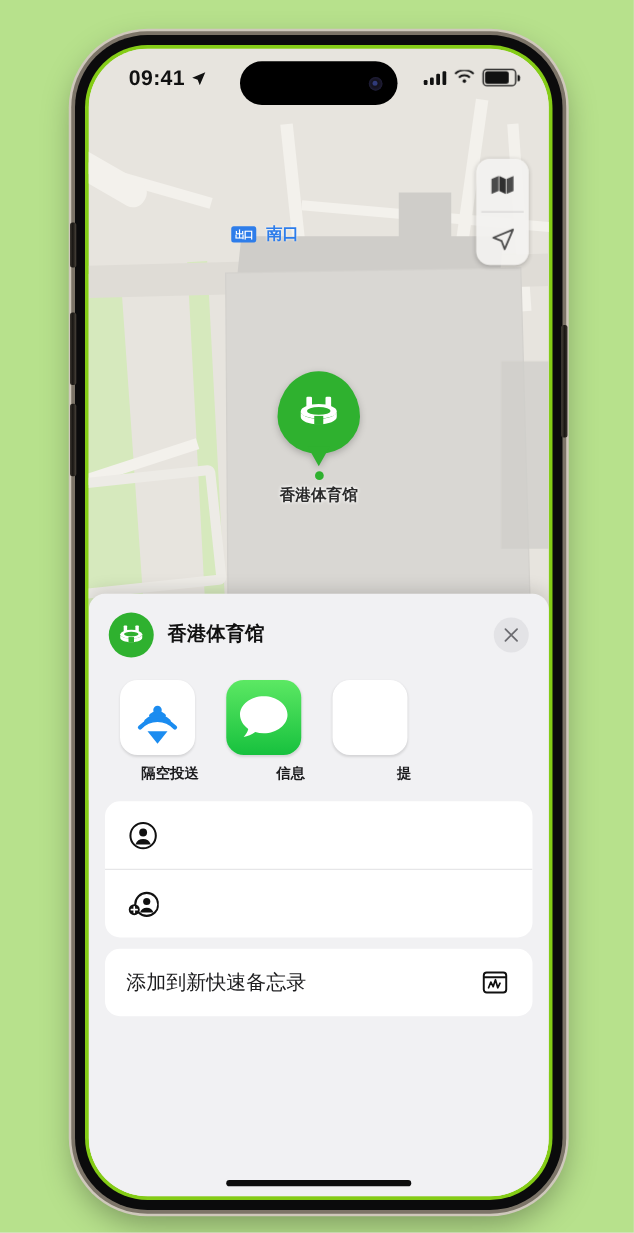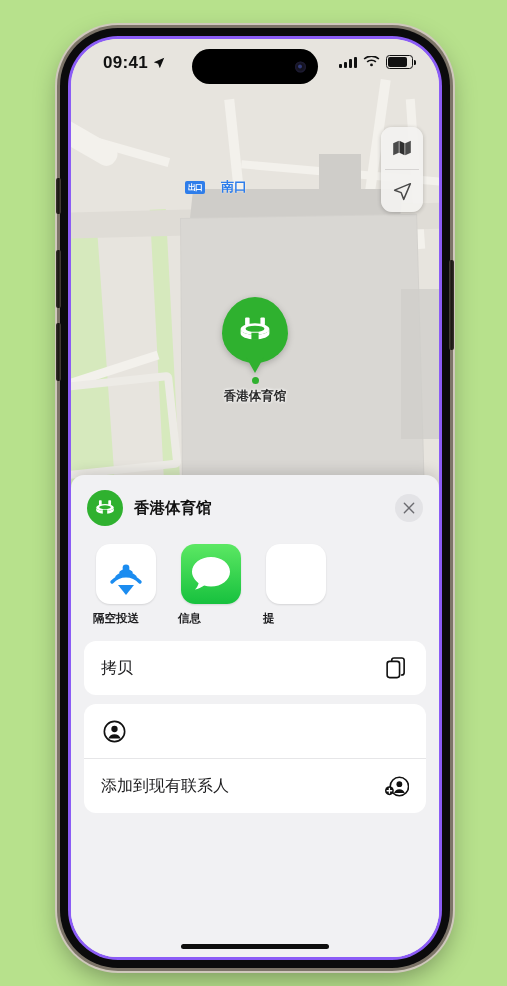--- a/index.html
+++ b/index.html
@@ -12,21 +12,21 @@
   .stage{position:relative;width:507px;height:986px;}
 
   
   .phone{
     position:absolute;left:60px;top:28px;width:390px;height:940px;
     border-radius:58px;
     background:#0b0b0c;
     box-shadow:0 0 0 3px #7c7468, 0 0 0 5px #cfc8bc, 0 10px 26px rgba(0,0,0,.35);
   }
   .frame-inner{
-    position:absolute;inset:8px;border-radius:50px;background:#8b5cf6;overflow:hidden;
+    position:absolute;inset:8px;border-radius:50px;background:#84cc16;overflow:hidden;
   }
   .screen{
     position:absolute;inset:3px;border-radius:47px;overflow:hidden;background:#e9e6e0;
   }
   
   .btn-side{position:absolute;background:linear-gradient(90deg,#3a352f,#181512 45%,#4a443c);border-radius:2px;}
   .btn-action{left:-4px;top:150px;width:5px;height:36px;}
   .btn-volup{left:-4px;top:222px;width:5px;height:58px;}
   .btn-voldn{left:-4px;top:295px;width:5px;height:58px;}
   .btn-power{right:-4px;top:232px;width:5px;height:90px;background:linear-gradient(270deg,#3a352f,#181512 45%,#4a443c);}
@@ -53,21 +53,21 @@
   .bars i{display:block;width:3px;background:#111;border-radius:1px;}
   .bars i:nth-child(1){height:4px;}
   .bars i:nth-child(2){height:6px;}
   .bars i:nth-child(3){height:8.5px;}
   .bars i:nth-child(4){height:11px;}
   .batt{width:25px;height:12px;border:1.6px solid #111;border-radius:3.5px;position:relative;}
   .batt:after{content:"";position:absolute;right:-4px;top:3.5px;width:2px;height:5px;background:#111;border-radius:0 1.5px 1.5px 0;}
   .batt i{position:absolute;left:1.4px;top:1.4px;bottom:1.4px;width:19px;background:#111;border-radius:2px;display:block;}
 
   
-  .transit{position:absolute;left:114px;top:139px;display:flex;align-items:center;gap:16px;z-index:4;}
+  .transit{position:absolute;left:114px;top:139px;display:flex;align-items:center;gap:8px;z-index:4;}
   .transit .badge{background:#2e7dea;color:#fff;font-size:8px;font-weight:700;border-radius:2px;padding:1px 3px;letter-spacing:-1px;}
   .transit .tl{color:#2e7dea;font-size:13px;font-weight:600;text-shadow:0 0 2px rgba(255,255,255,.9);}
 
   
   .mapctrl{
     position:absolute;right:16px;top:88px;width:42px;border-radius:11px;
     background:rgba(243,242,240,.92);box-shadow:0 1px 4px rgba(0,0,0,.22);z-index:5;overflow:hidden;
   }
   .mapctrl .mc{height:42px;display:flex;align-items:center;justify-content:center;}
   .mapctrl .div{height:1px;background:rgba(0,0,0,.12);margin:0 4px;}
@@ -91,21 +91,21 @@
   .sheet-head{display:flex;align-items:center;padding:15px 16px 12px 16px;}
   .sheet-avatar{width:36px;height:36px;border-radius:50%;background:#2fb12f;flex:0 0 36px;position:relative;}
   .sheet-avatar svg{position:absolute;left:50%;top:50%;transform:translate(-50%,-50%);}
   .sheet-txt{flex:1;padding-left:11px;min-width:0;}
   .sheet-title{font-size:15.5px;font-weight:700;color:#111;line-height:1.25;}
   .sheet-sub{font-size:13.5px;color:#8e8e93;line-height:1.3;margin-top:1px;white-space:nowrap;overflow:hidden;}
   .close-btn{width:28px;height:28px;border-radius:50%;background:#e3e3e6;display:flex;align-items:center;justify-content:center;flex:0 0 28px;}
 
   
   .apps{display:flex;gap:19px;padding:6px 0 6px 22px;overflow:hidden;}
-  .app{width:66px;flex:0 0 66px;text-align:left;position:relative;}
+  .app{width:66px;flex:0 0 66px;text-align:right;position:relative;}
   .app-ico{width:60px;height:60px;border-radius:14px;margin:0 auto;position:relative;overflow:hidden;box-shadow:0 1px 2px rgba(0,0,0,.12);}
   .app-name{font-size:11.5px;color:#1c1c1e;margin-top:7px;font-weight:600;}
   .hl-box{position:absolute;left:-5px;top:-6px;width:102px;height:99px;border:3px solid #f02020;box-sizing:border-box;}
 
   .ico-airdrop{background:#fff;}
   .ico-msg{background:linear-gradient(180deg,#5ce863,#17c13e);}
   .ico-mail{background:linear-gradient(180deg,#2d9df6,#1c6ef2);}
   .ico-notes{background:#fff;}
   .ico-notes .band{position:absolute;left:0;right:0;top:0;height:17px;background:linear-gradient(180deg,#fdc437,#f7b518);}
   .ico-notes .perf{position:absolute;left:0;right:0;top:17px;height:4px;
@@ -276,56 +276,56 @@
             <div class="app">
               <div class="app-ico ico-rem">
                 
                 
                 
               </div>
               <div class="app-name">提</div>
             </div>
           </div>
 
-          <div class="group">
-            <div class="row">
-              <span class="row-label">拷贝</span>
-              <span class="row-ico">
-                <svg width="21" height="23" viewBox="0 0 22 24">
-                  <rect x="1.2" y="4.5" width="13" height="17" rx="2.6" fill="none" stroke="#111" stroke-width="1.7"></rect>
-                  <path d="M6 4.5V3.4A2.4 2.4 0 0 1 8.4 1h8.2A2.4 2.4 0 0 1 19 3.4v13a2.4 2.4 0 0 1-2.4 2.4h-1" fill="none" stroke="#111" stroke-width="1.7"></path>
-                </svg>
-              </span>
-            </div>
-          </div>
 
           <div class="group">
             <div class="row">
               <span class="row-ico">
                 <svg width="23" height="23" viewBox="0 0 24 24">
                   <circle cx="12" cy="12" r="10.6" fill="none" stroke="#111" stroke-width="1.7"></circle>
                   <circle cx="12" cy="9.4" r="3.3" fill="#111"></circle>
                   <path d="M5.6 19.4a6.8 6.8 0 0 1 12.8 0" fill="#111"></path>
                 </svg>
               </span>
             </div>
             <div class="row">
-              <span class="row-label">添加到现有联系人</span>
               <span class="row-ico">
                 <svg width="25" height="23" viewBox="0 0 26 24">
                   <circle cx="16" cy="12" r="9.6" fill="none" stroke="#111" stroke-width="1.7"></circle>
                   <circle cx="16" cy="9.6" r="3" fill="#111"></circle>
                   <path d="M10.4 18.8a5.9 5.9 0 0 1 11.2 0" fill="#111"></path>
                   <circle cx="5.6" cy="16.4" r="4.6" fill="#111"></circle>
                   <path d="M5.6 14v4.8M3.2 16.4h4.8" stroke="#fff" stroke-width="1.4" stroke-linecap="round"></path>
                 </svg>
               </span>
             </div>
           </div>
 
+          <div class="group">
+            <div class="row">
+              <span class="row-label">添加到新快速备忘录</span>
+              <span class="row-ico">
+                <svg width="22" height="22" viewBox="0 0 24 24">
+                  <rect x="2.2" y="3.2" width="19.6" height="17.6" rx="2.6" fill="none" stroke="#111" stroke-width="1.7"></rect>
+                  <path d="M2.2 7.4h19.6" stroke="#111" stroke-width="1.7"></path>
+                  <path d="M6.4 16.6l2-5 2 4 2-6 2 7 2-4" fill="none" stroke="#111" stroke-width="1.5" stroke-linejoin="round" stroke-linecap="round"></path>
+                </svg>
+              </span>
+            </div>
+          </div>
 
 
           <div class="home-ind"></div>
         </div>
 
       </div>
     </div>
   </div>
 </div>
 

